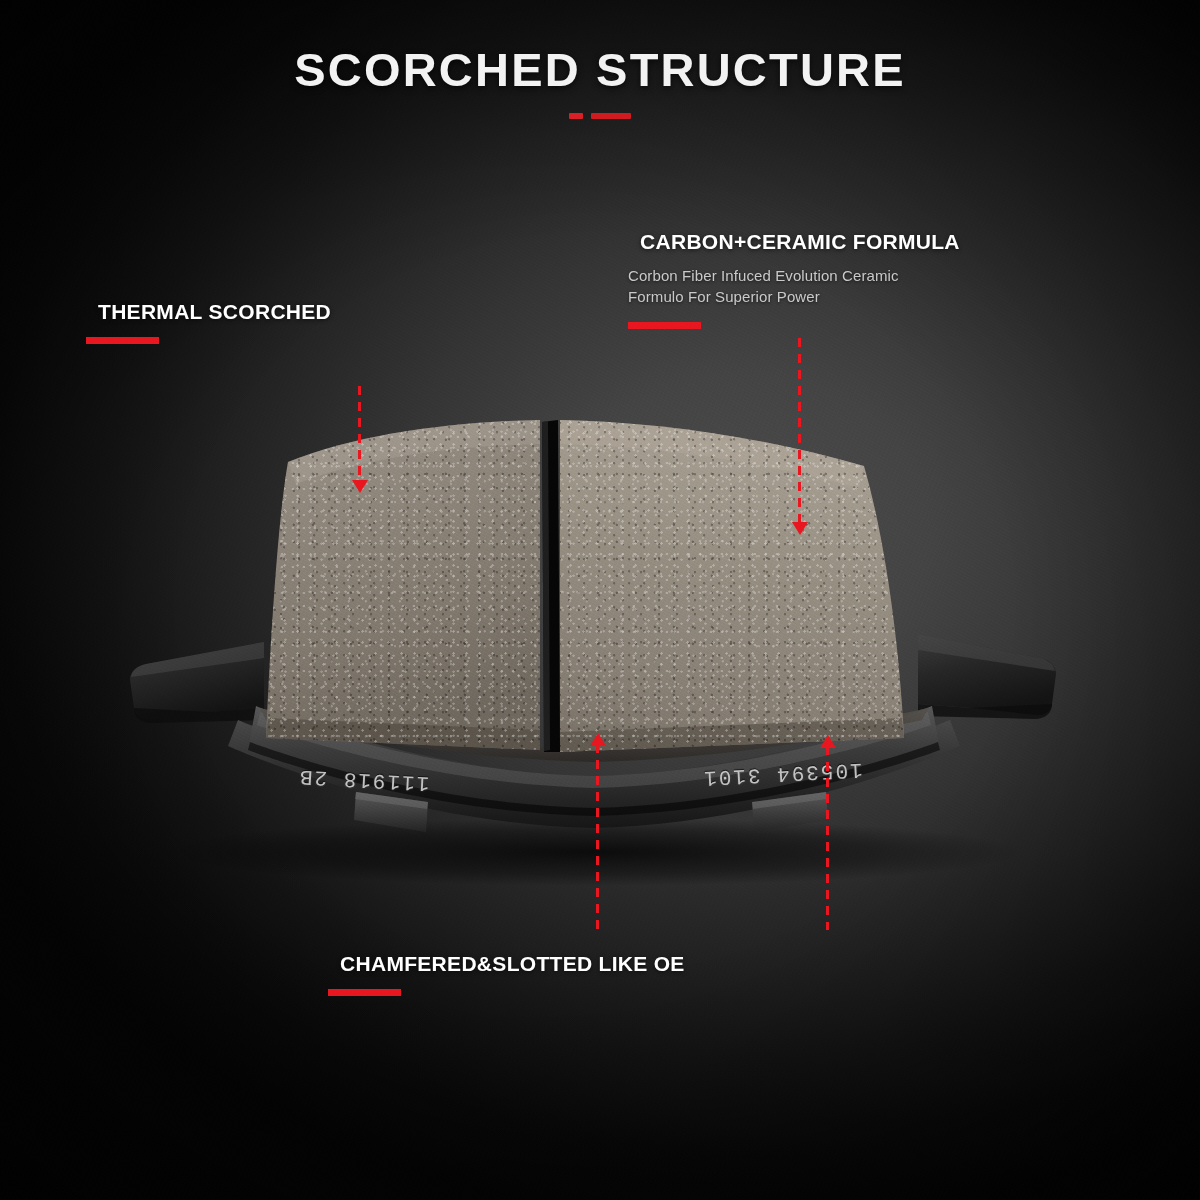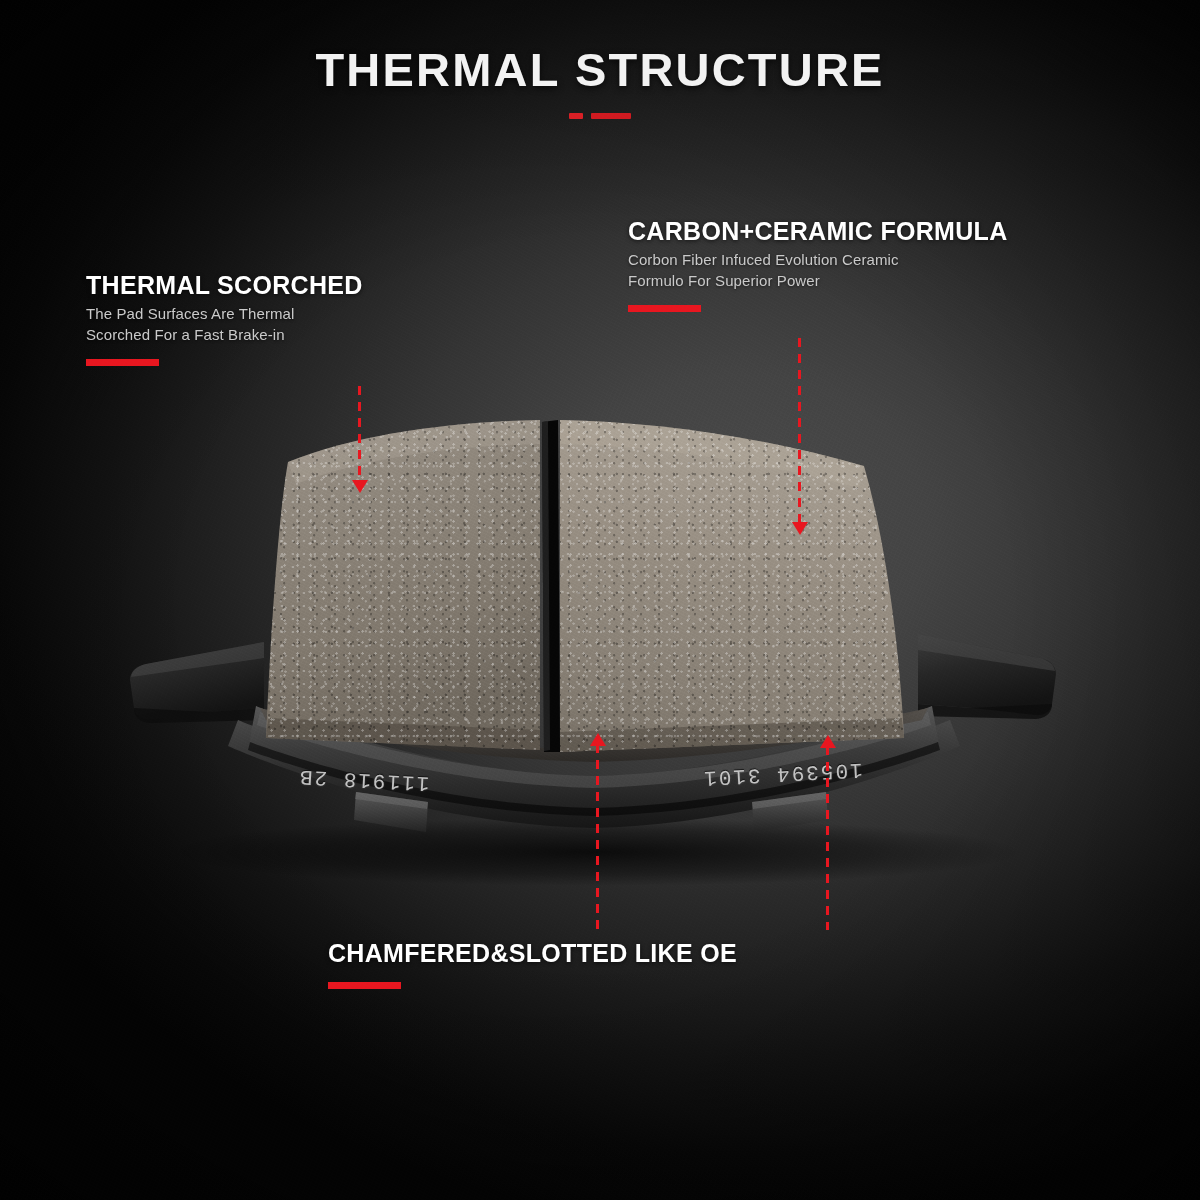--- a/index.html
+++ b/index.html
@@ -80,24 +80,24 @@
   }
   .title-accent .dash-lg {
     width: 40px; height: 6px;
     background: #cf1a20;
     border-radius: 1px;
   }
 
   
   .callout { position: absolute; }
   .callout h3 {
-    margin: 0;
+    margin: 12px;
     color: #ffffff;
     font-weight: 700;
-    font-size: 25px;
+    font-size: 21px;
     letter-spacing: .3px;
     line-height: 1.1;
     white-space: nowrap;
     text-shadow: 0 1px 4px rgba(0,0,0,.65);
     text-align: center;
   }
   .callout p {
     margin: 3px 0 0 0;
     color: #c9c9c9;
     font-size: 15px;
@@ -107,21 +107,21 @@
     white-space: pre-line;
     text-shadow: 0 1px 3px rgba(0,0,0,.6);
   }
   .rule {
     margin-top: 14px;
     width: 73px;
     height: 7px;
     background: #e8161f;
   }
 
-  #callout-thermal   { left: 86px;  top: 272px; }
+  #callout-thermal   { left: 86px;  top: 288px; }
   #callout-formula   { left: 628px; top: 218px; }
   #callout-chamfered { left: 328px; top: 940px; }
 
   
   .leader {
     position: absolute;
     width: 3px;
   }
   .leader .line {
     position: absolute;
@@ -205,21 +205,21 @@
   #code-right { left: 702px; top: 762px; transform: rotate(177deg); }
 </style>
 </head>
 <body>
 
 <div id="stage">
 
   <div class="bg-base"></div>
   <div class="bg-vignette"></div>
 
-  <div class="title">THERMAL STRUCTURE</div>
+  <div class="title">SCORCHED STRUCTURE</div>
   <div class="title-accent">
     <span class="dash-sm"></span>
     <span class="dash-lg"></span>
   </div>
 
   <div id="pad">
     <svg viewBox="0 0 1010 460" preserveAspectRatio="none">
       <defs>
 
         <linearGradient id="fricL" x1="0" y1="0" x2="0.25" y2="1">
@@ -352,22 +352,20 @@
     <span class="line"></span>
     <span class="arrow-up"></span>
   </div>
   <div class="leader" id="leader-chamfer">
     <span class="line"></span>
     <span class="arrow-up"></span>
   </div>
 
   <div class="callout" id="callout-thermal">
     <h3>THERMAL SCORCHED</h3>
-    <p>The Pad Surfaces Are Thermal
-Scorched For a Fast Brake-in</p>
     <div class="rule"></div>
   </div>
 
   <div class="callout" id="callout-formula">
     <h3>CARBON+CERAMIC FORMULA</h3>
     <p>Corbon Fiber Infuced Evolution Ceramic
 Formulo For Superior Power</p>
     <div class="rule"></div>
   </div>
 

